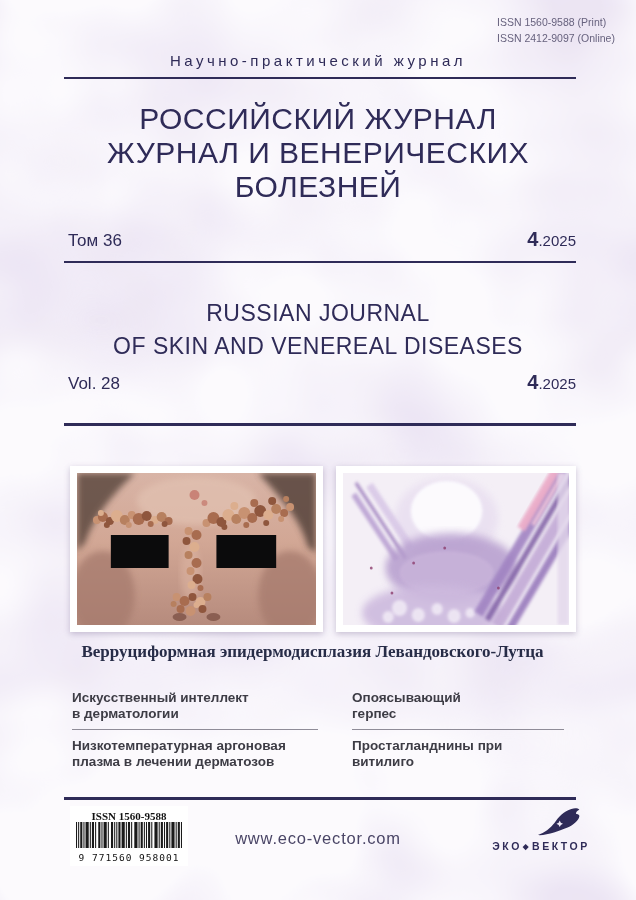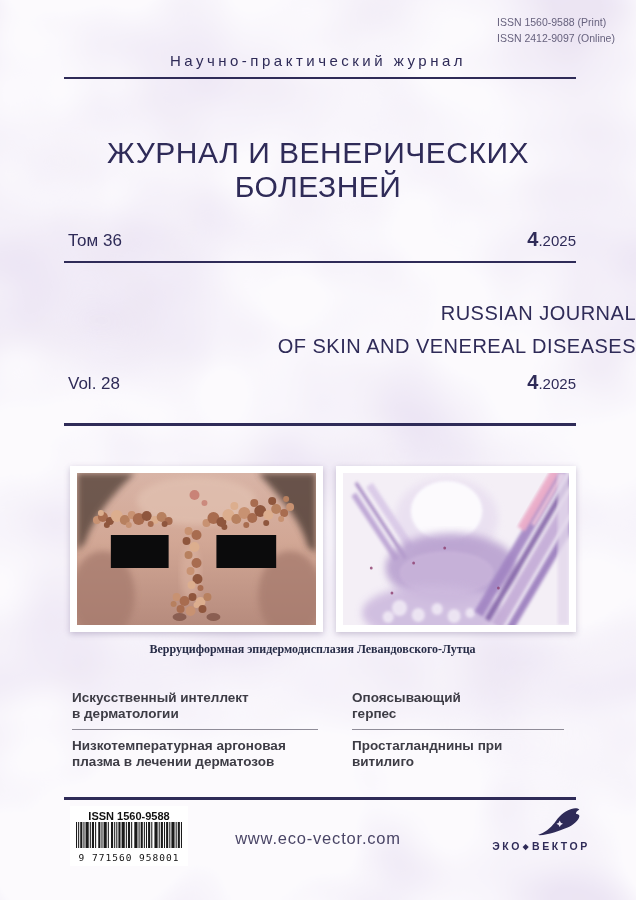--- a/index.html
+++ b/index.html
@@ -15,47 +15,47 @@
   .rule-3{top:423px;height:3px;}
   .rule-4{top:797px;height:3px;}
 
   .issn-top{position:absolute;top:15px;left:497px;font-size:10.5px;line-height:1.5;color:#67627e;}
 
   .subtitle{position:absolute;top:52px;left:0;right:0;text-align:center;
     font-size:15px;letter-spacing:3.5px;color:#2f2b58;}
 
   .title-ru{position:absolute;top:102px;left:0;right:0;text-align:center;
     font-size:30px;line-height:34px;letter-spacing:.5px;font-weight:400;}
-  .title-en{position:absolute;top:297px;left:0;right:0;text-align:right;
-    font-size:20px;line-height:33px;letter-spacing:.5px;font-weight:400;}
+  .title-en{position:absolute;top:297px;left:0;right:0;text-align:center;
+    font-size:23px;line-height:33px;letter-spacing:.5px;font-weight:400;}
 
   .volrow{position:absolute;left:68px;right:60px;display:flex;
     justify-content:space-between;align-items:baseline;}
   .volrow-ru{top:228px;}
   .volrow-en{top:371px;}
   .vol-label{font-size:17px;}
   .issue .num{font-size:20px;font-weight:700;}
   .issue .yr{font-size:15px;}
 
   .images{position:absolute;top:466px;left:70px;display:flex;gap:13px;}
   .images figure{margin:0;border:7px solid #fff;box-shadow:0 2px 6px rgba(90,70,120,.3);}
   .images svg{display:block;}
 
   .caption{position:absolute;top:642px;left:0;right:11px;text-align:center;
-    font-family:"Liberation Serif",serif;font-weight:700;font-size:12px;color:#272c47;}
+    font-family:"Liberation Serif",serif;font-weight:700;font-size:17px;color:#272c47;}
 
   .col{position:absolute;top:690px;}
   .col-left{left:72px;width:246px;}
   .col-right{left:352px;width:212px;}
   .art{font-weight:700;font-size:13.5px;line-height:16px;color:#3d3c45;}
   .divider{height:1px;background:#8f8c98;margin:7px 0 8px;}
 
   .barcode{position:absolute;left:70px;top:806px;background:#fff;width:118px;
     box-sizing:border-box;padding:4px 5px 3px;text-align:center;}
-  .barcode .issn-line{font-family:Liberation Sans, sans-serif;font-weight:700;
+  .barcode .issn-line{font-family:Liberation Serif, serif;font-weight:700;
     font-size:11px;color:#111;white-space:nowrap;}
   .barcode .digits{font-family:"DejaVu Sans Mono",monospace;font-size:9.5px;
     letter-spacing:1px;color:#111;white-space:nowrap;}
 
   .website{position:absolute;top:829px;left:0;right:0;text-align:center;
     font-size:16.5px;letter-spacing:.8px;color:#4a4566;text-decoration:none;}
 
   .logo{position:absolute;top:806px;right:42px;width:106px;text-align:center;}
   .logo svg{display:block;width:50px;height:32px;margin:0 10px 2px auto;}
   .logo-text{font-size:10.5px;font-weight:700;letter-spacing:2.5px;color:#2f2b58;white-space:nowrap;}
@@ -84,21 +84,21 @@
 
   <div class="issn-top">
     <div>ISSN 1560-9588 (Print)</div>
     <div>ISSN 2412-9097 (Online)</div>
   </div>
 
   <div class="subtitle">Научно-практический журнал</div>
   <div class="rule rule-1"></div>
 
   <h1 class="title-ru" style="margin:0;">
-    <br>
+    <span>РОССИЙСКИЙ ЖУРНАЛ</span><br>
     <span>ЖУРНАЛ И ВЕНЕРИЧЕСКИХ</span><br>
     <span>БОЛЕЗНЕЙ</span>
   </h1>
 
   <div class="volrow volrow-ru">
     <span class="vol-label">Том 36</span>
     <span class="issue"><span class="num">4</span><span class="yr">.2025</span></span>
   </div>
   <div class="rule rule-2"></div>
 

